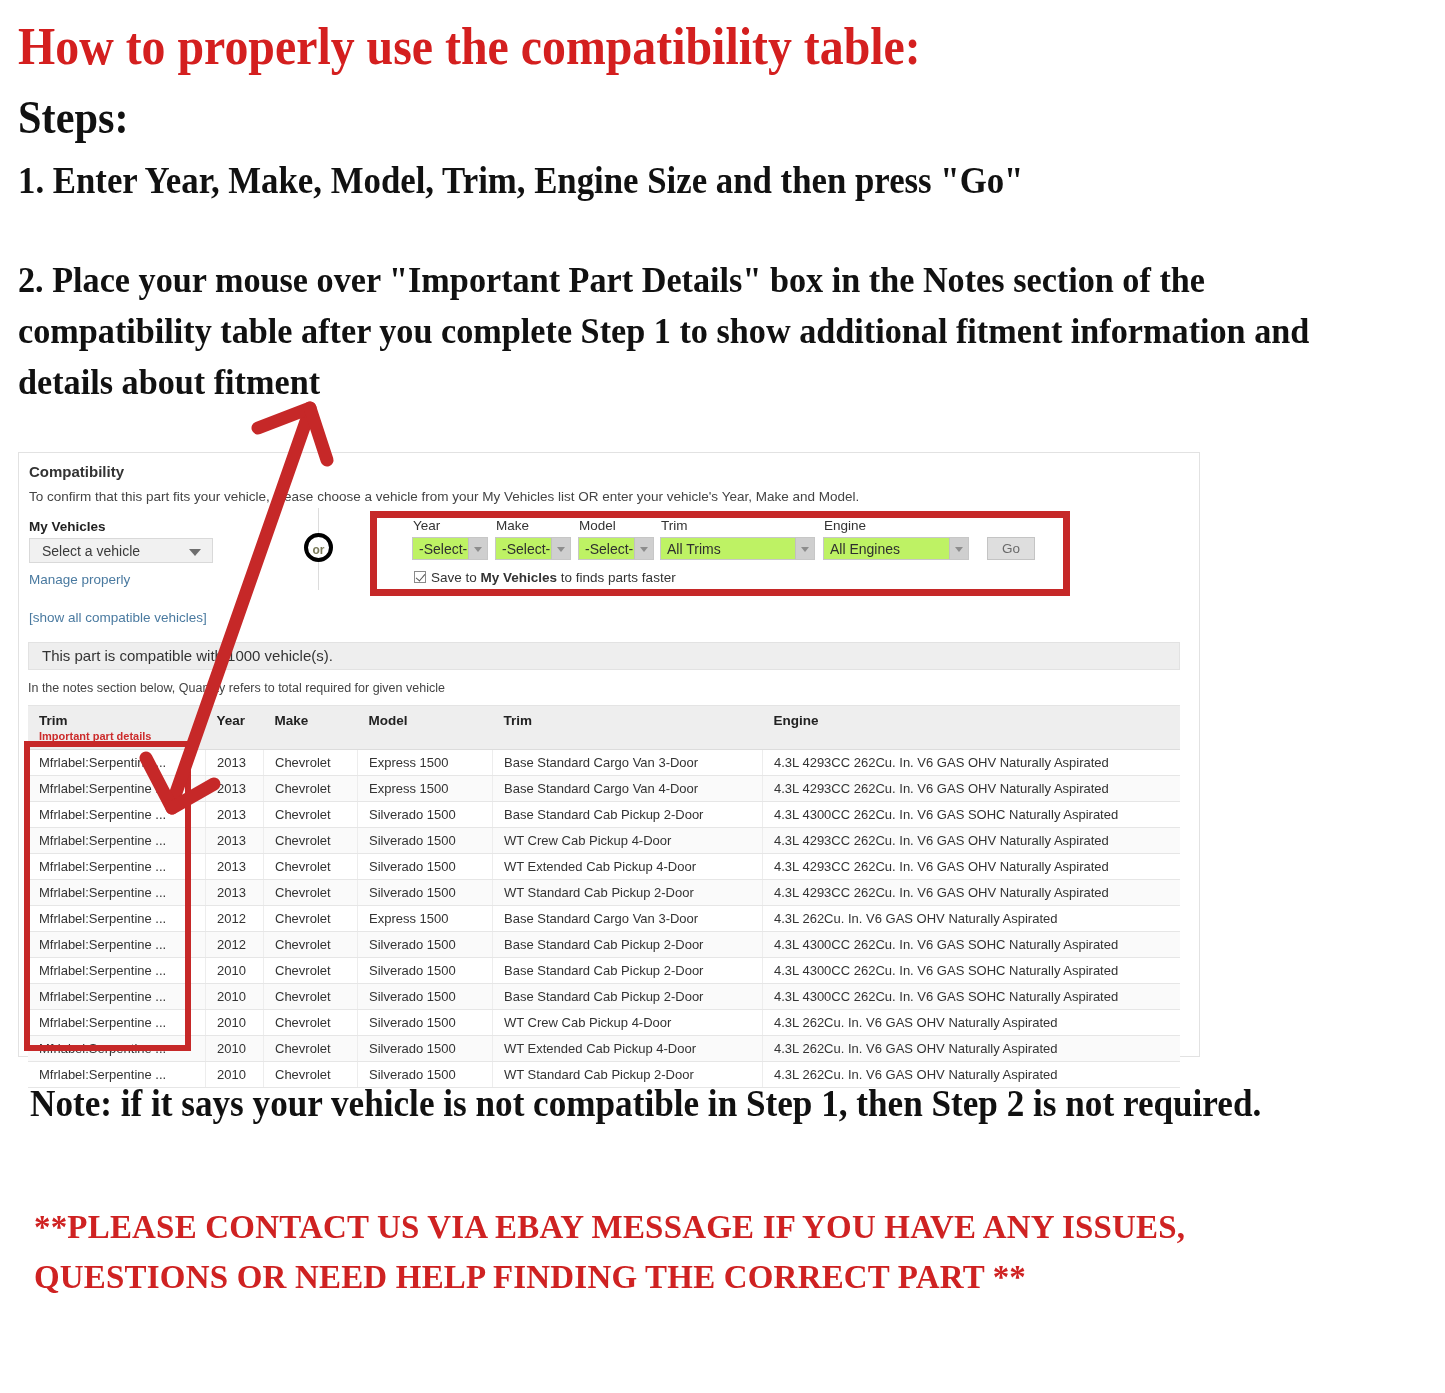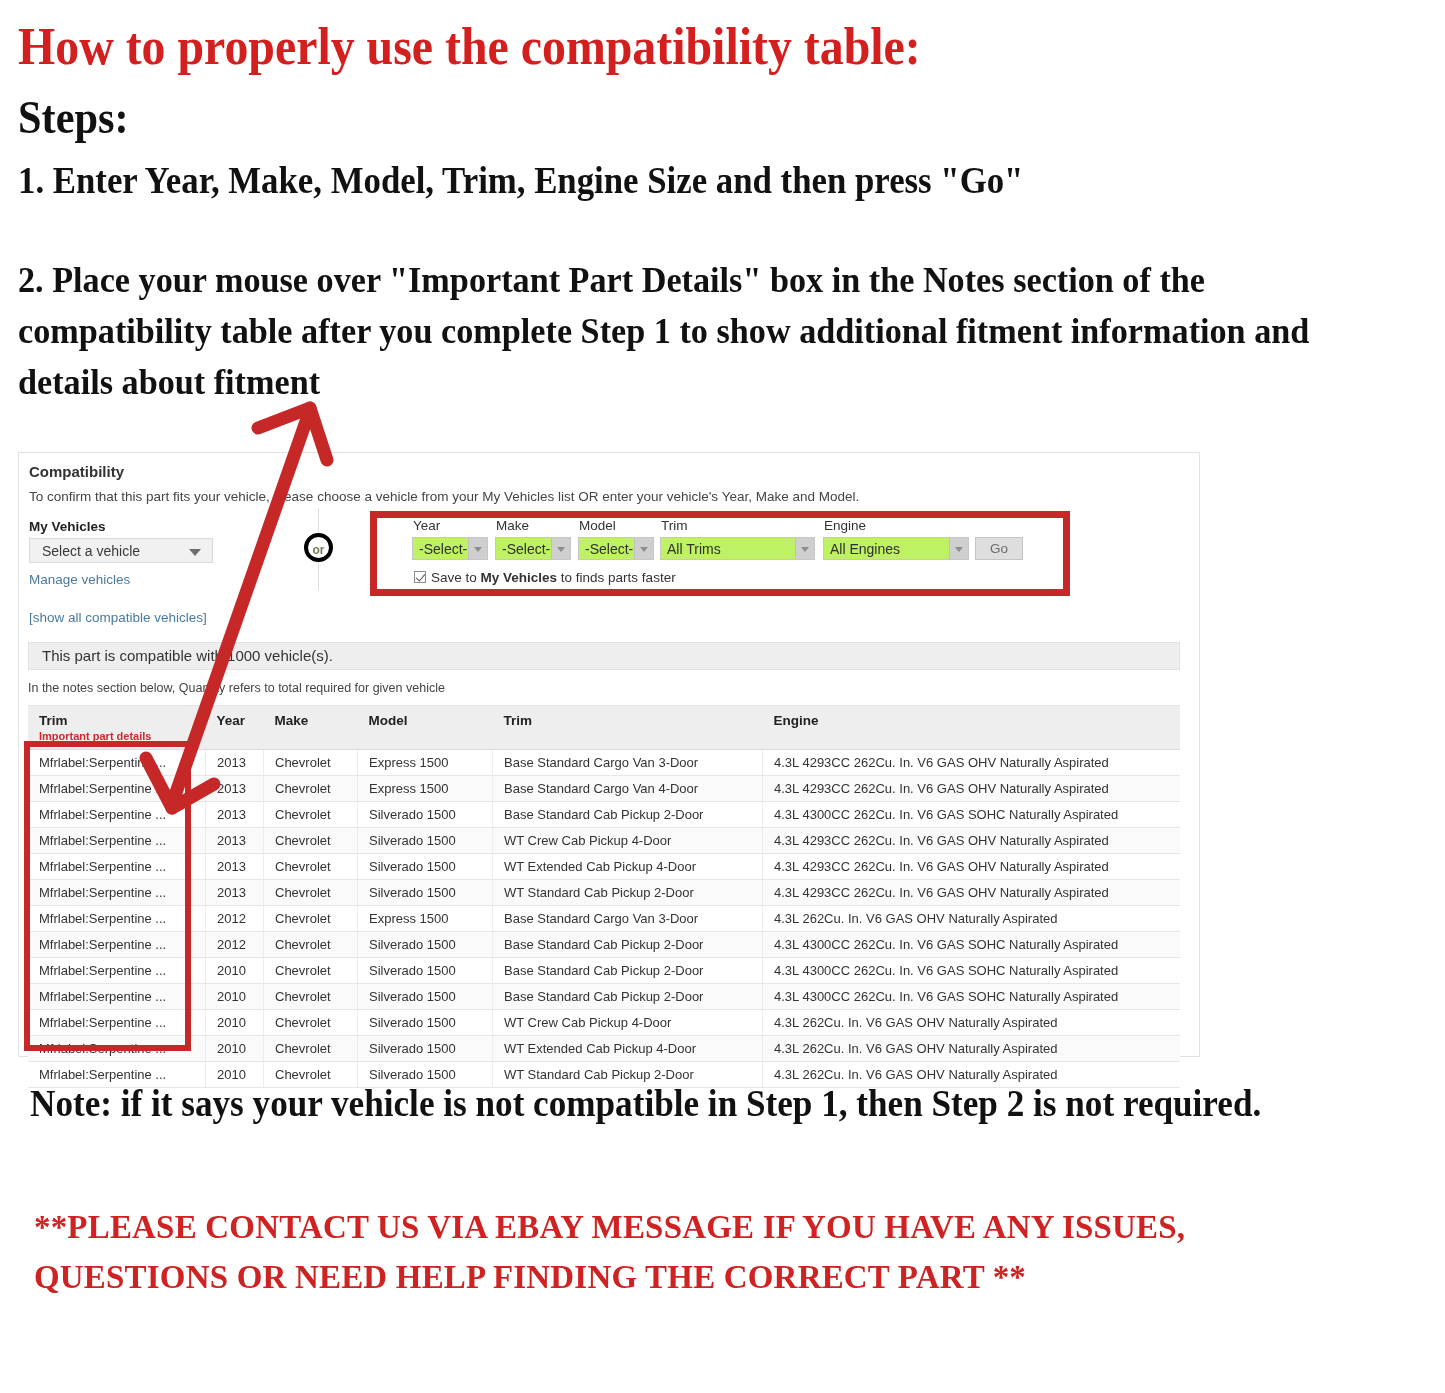--- a/index.html
+++ b/index.html
@@ -128,21 +128,21 @@
   .sel .arw{
     position:absolute;right:0;top:0;bottom:0;width:19px;background:#cfcfcf;
     border-left:1px solid #c0c0c0;box-sizing:border-box;
   }
   .sel .arw:after{
     content:"";position:absolute;left:5px;top:9px;
     width:0;height:0;border-left:4px solid transparent;border-right:4px solid transparent;
     border-top:5px solid #8d8d8d;
   }
   .gobtn{
-    position:absolute;left:585px;top:19px;width:48px;height:23px;
+    position:absolute;left:597px;top:19px;width:48px;height:23px;
     background:#dedede;border:1px solid #c4c4c4;box-sizing:border-box;
   }
   .gobtn span{
     position:absolute;left:0;right:0;top:3px;text-align:center;
     font-family:"Liberation Sans", sans-serif;font-size:13.5px;color:#6a6a6a;
   }
   .saverow{
     position:absolute;left:24px;top:52px;height:18px;white-space:nowrap;
     font-family:"Liberation Sans", sans-serif;font-size:13.5px;color:#333;
   }
@@ -225,21 +225,21 @@
 <div class="panel">
   <div class="panel-title">Compatibility</div>
   <div class="panel-sub">To confirm that this part fits your vehicle, please choose a vehicle from your My Vehicles list OR enter your vehicle's Year, Make and Model.</div>
 
   <div class="mv-label">My Vehicles</div>
   <div class="mv-select">
     <span>Select a vehicle</span>
     <i class="caret"></i>
   </div>
 
-  <a class="lnk lnk-manage">Manage vehicles</a>
+  <a class="lnk lnk-manage">Manage properly</a>
   <a class="lnk lnk-showall">[show all compatible vehicles]</a>
 </div>
 
 <div class="or-wrap">
   <div class="or-line"></div>
   <div class="or-circle">
     <span>or</span>
   </div>
 </div>
 

